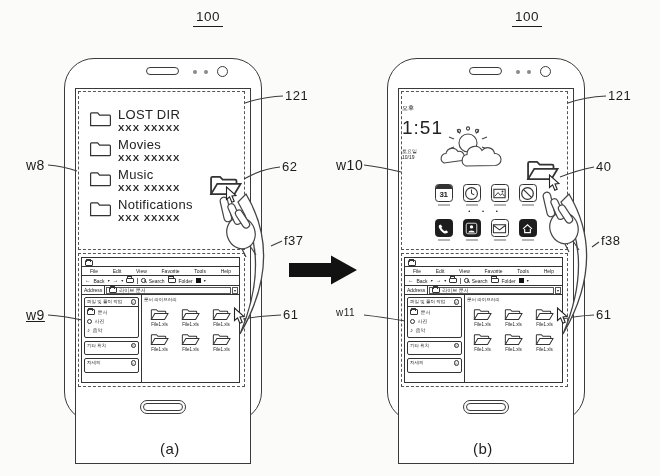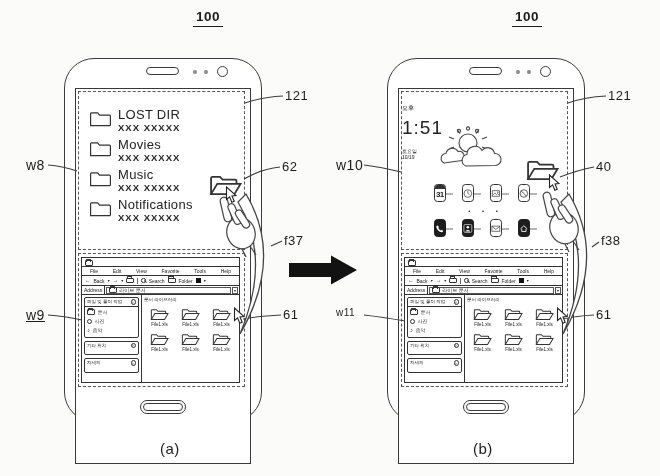--- a/index.html
+++ b/index.html
@@ -32,21 +32,21 @@
 
   
   .time-row{display:flex;justify-content:center;align-items:flex-start;margin-top:3px;gap:4px;flex-direction:column;}
   .time-prefix{font-size:6px;margin-top:9px;}
   .time-big{font-size:19px;letter-spacing:1px;}
   .date-col{font-size:5px;line-height:6px;margin-top:5px;text-align:left;}
   .weather-wrap{position:absolute;left:0;top:33px;width:167px;height:46px;}
   .icon-row{position:absolute;left:0;width:167px;display:flex;justify-content:center;gap:9px;}
   .icon-row.r1{top:92px;}
   .icon-row.r2{top:127px;}
-  .appcol{display:flex;flex-direction:row;align-items:center;width:19px;}
+  .appcol{display:flex;flex-direction:column;align-items:center;width:19px;}
   .app{width:18px;height:18px;border:1.2px solid #333;border-radius:3.5px;background:#fff;position:relative;display:flex;align-items:center;justify-content:center;overflow:hidden;}
   .app.dark{background:#1d1d1d;border-color:#1d1d1d;}
   .app-label{width:12px;height:2px;background:#b5b5b5;margin-top:1.5px;}
   .cal-top{position:absolute;top:0;left:0;right:0;height:3.5px;background:#333;}
   .cal-num{font-size:8px;font-weight:bold;margin-top:3px;letter-spacing:-0.5px;}
   .dots-row{position:absolute;top:116px;left:0;width:167px;text-align:center;font-size:6px;letter-spacing:5px;color:#222;}
 
   
   .explorer{position:absolute;left:2px;top:3px;width:159px;height:126px;border:1.3px solid #333;background:#fff;display:flex;flex-direction:column;}
   .xp-title{height:9px;border-bottom:1px solid #333;position:relative;flex:none;}
@@ -81,21 +81,21 @@
   .mmag::after{content:"";position:absolute;width:3px;height:1px;background:#333;transform:rotate(45deg);right:-2.2px;bottom:-0.6px;}
   .mblk{display:inline-block;width:5px;height:5px;background:#111;flex:none;}
   .vsep{width:1px;height:6px;background:#666;flex:none;}
   .dd{font-size:4px;line-height:1;}
   .arr{font-size:5.5px;line-height:1;}
   .mphoto{display:inline-block;width:5px;height:5px;border:1px solid #333;border-radius:50%;flex:none;}
   .mmusic{font-size:6px;line-height:1;flex:none;}
 
   
   .callout{position:absolute;font-size:13px;color:#1c1c1c;letter-spacing:0.5px;text-align:right;}
-  .callout.big{font-size:13.5px;border-bottom:1.3px solid #1c1c1c;padding-bottom:2px;text-align:center;width:30px;font-weight:bold;}
+  .callout.big{font-size:13.5px;border-bottom:1.3px solid #1c1c1c;padding-bottom:2px;text-align:center;width:30px;}
   .callout.cap{font-size:15px;}
   .overlay{position:absolute;left:0;top:0;width:660px;height:476px;pointer-events:none;z-index:5;}
   .lbl-layer{z-index:6;}
 </style>
 </head>
 <body>
 
 <div class="fig">
 
   <svg style="position:absolute;width:0;height:0;overflow:hidden" aria-hidden="true">

